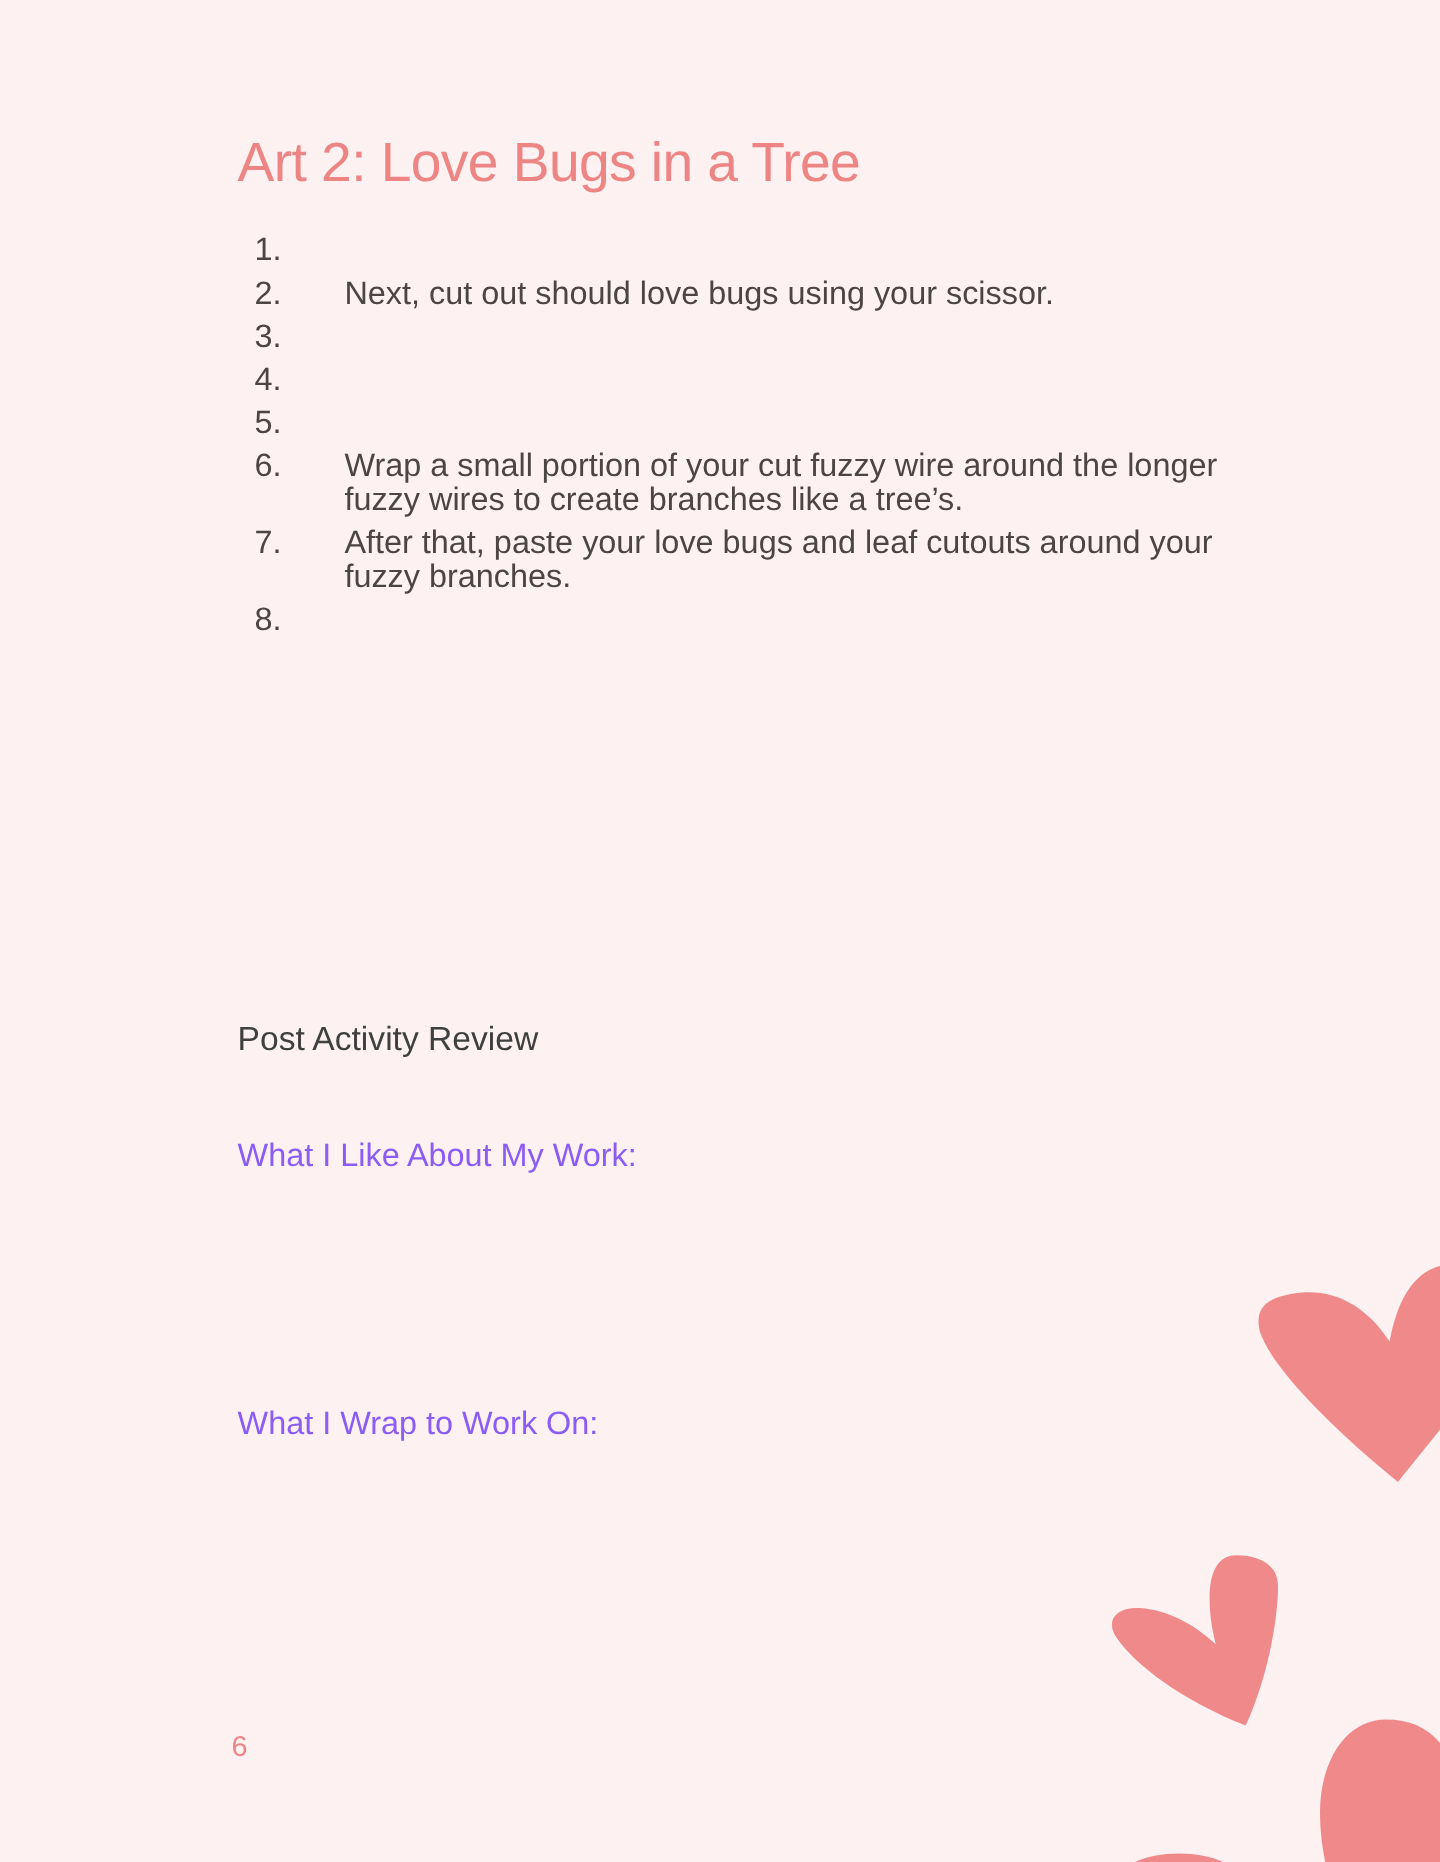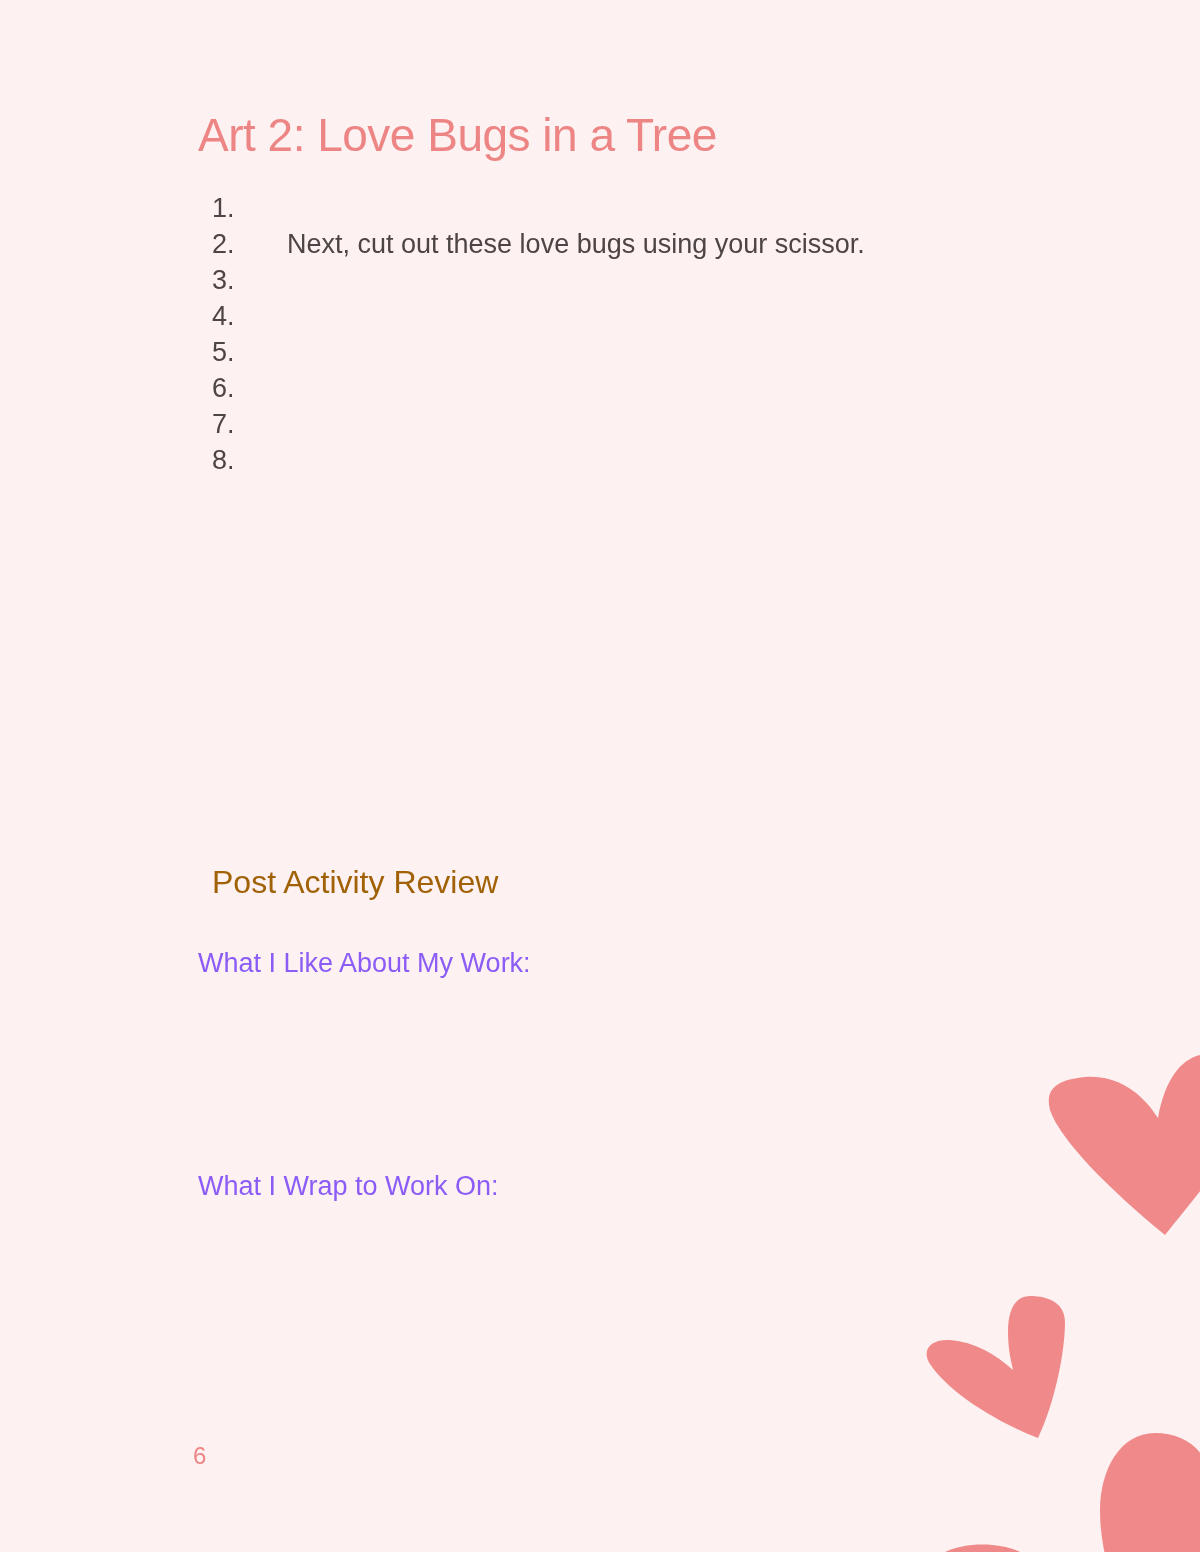--- a/index.html
+++ b/index.html
@@ -2,52 +2,54 @@
 <html><head>
 <meta charset="utf-8">
 <style>
   html, body { margin:0; padding:0; }
   body { width:1200px; height:1552px; background:#fdf1f1; position:relative; overflow:hidden; font-family:"Liberation Sans", sans-serif; color:#4d4545; }
   .title { position:absolute; left:198px; top:108px; font-size:46px; font-weight:normal; color:#ee8585; letter-spacing:-0.5px; margin:0; }
   .steps { position:absolute; left:198px; top:194px; width:880px; margin:0; padding:0; list-style:none; }
   .step { display:flex; font-size:27px; line-height:28px; margin-bottom:8px; }
   .step .num { width:89px; flex:none; padding-left:14px; box-sizing:border-box; }
   .step .txt { flex:1; }
-  .subhead { position:absolute; left:198px; top:850px; font-size:32px; color:#a16207; margin:14px; font-weight:normal; }
+  .subhead { position:absolute; left:198px; top:850px; font-size:28px; color:#404040; margin:0; font-weight:normal; }
   .label { position:absolute; left:198px; font-size:27px; color:#8b5cf6; }
   .pagenum { position:absolute; left:193px; top:1442px; font-size:24px; color:#ee8585; }
   .heart { position:absolute; }
 </style>
 </head>
 <body>
 
 <h1 class="title">Art 2: Love Bugs in a Tree</h1>
 
 <ol class="steps">
   <li class="step">
       <span class="num">1.</span>
     </li>
   <li class="step">
       <span class="num">2.</span>
-      <span class="txt">Next, cut out these love bugs using your scissor.</span>
+      <span class="txt">Next, cut out should love bugs using your scissor.</span>
     </li>
   <li class="step">
       <span class="num">3.</span>
     </li>
   <li class="step">
       <span class="num">4.</span>
     </li>
   <li class="step">
       <span class="num">5.</span>
     </li>
   <li class="step">
       <span class="num">6.</span>
+      <span class="txt">Wrap a small portion of your cut fuzzy wire around the longer fuzzy wires to create branches like a tree’s.</span>
     </li>
   <li class="step">
       <span class="num">7.</span>
+      <span class="txt">After that, paste your love bugs and leaf cutouts around your fuzzy branches.</span>
     </li>
   <li class="step">
       <span class="num">8.</span>
     </li>
 </ol>
 
 <h2 class="subhead">Post Activity Review</h2>
 <div class="label" style="top:948px;">What I Like About My Work:</div>
 <div class="label" style="top:1171px;">What I Wrap to Work On:</div>
 

